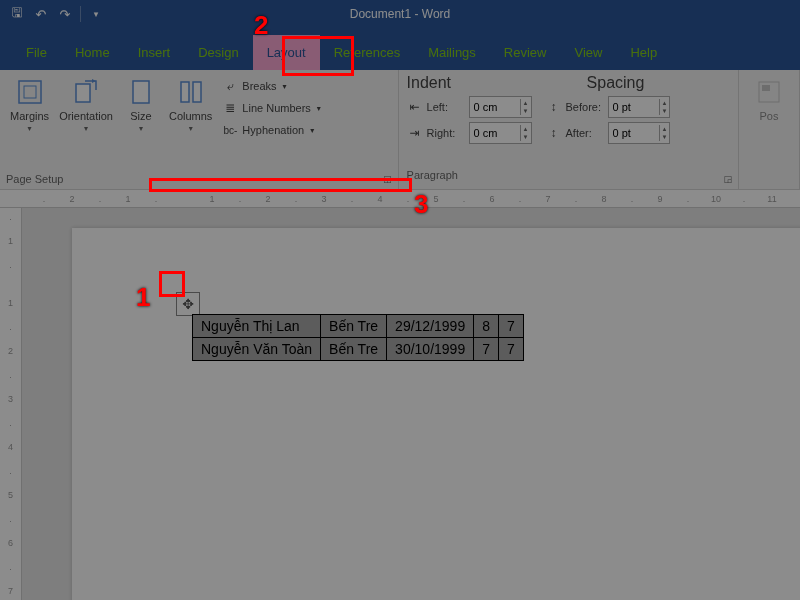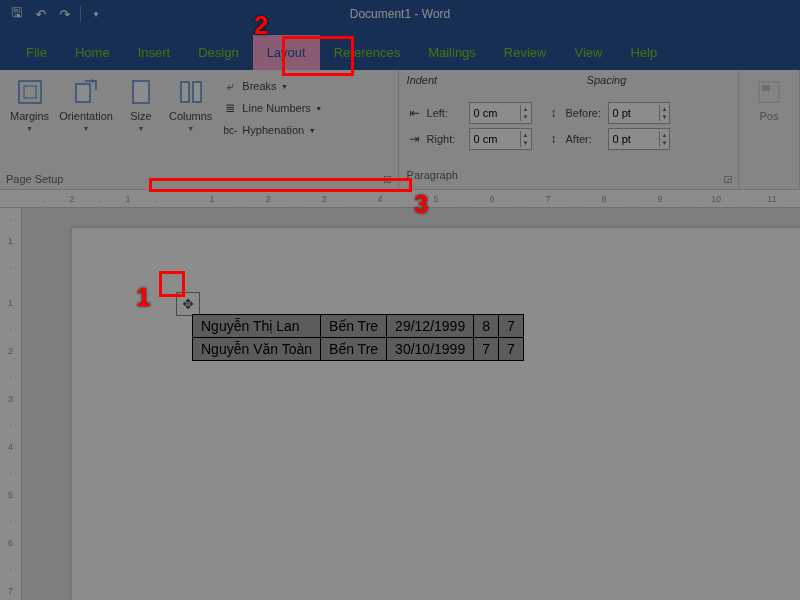--- a/index.html
+++ b/index.html
@@ -29,21 +29,21 @@
     .big-btn { display: flex; flex-direction: column; align-items: center; padding: 2px 4px; gap: 2px; min-width: 44px; cursor: pointer; }
     .big-btn .icon { width: 32px; height: 32px; display: flex; align-items: center; justify-content: center; }
     .big-btn .lbl { font-size: 11px; color: #444; text-align: center; line-height: 1.1; }
     .big-btn .drop { font-size: 8px; color: #666; }
     
     .stack { display: flex; flex-direction: column; gap: 2px; padding-top: 2px; }
     .small-btn { display: flex; align-items: center; gap: 4px; padding: 2px 4px; font-size: 11px; color: #444; cursor: pointer; white-space: nowrap; }
     .small-icon { width: 16px; height: 16px; display: inline-flex; align-items: center; justify-content: center; font-size: 12px; }
     
     .indent-spacing { padding: 4px 8px; }
-    .is-header { display: flex; font-size: 11px; color: #444; margin-bottom: 16px; font-style: italic; }
+    .is-header { display: flex; font-size: 16px; color: #444; margin-bottom: 4px; }
     .is-header > div:first-child { width: 140px; }
     .is-row { display: flex; align-items: center; gap: 4px; margin-bottom: 4px; }
     .is-label { display: flex; align-items: center; gap: 4px; font-size: 11px; color: #444; width: 58px; }
     .spinner { display: flex; align-items: center; border: 1px solid #ababab; background: #fff; height: 22px; }
     .spinner input { border: none; width: 50px; padding: 0 4px; font-size: 11px; outline: none; }
     .spin-btns { display: flex; flex-direction: column; border-left: 1px solid #ababab; }
     .spin-btns span { font-size: 6px; line-height: 1; padding: 1px 2px; color: #666; cursor: pointer; }
     
     .pos-group { padding: 4px 8px; display:flex; align-items:flex-start; }
     .pos-btn { font-size: 11px; color: #888; }

